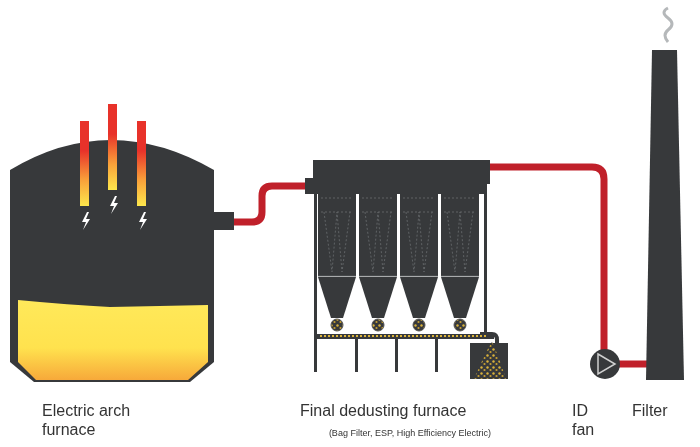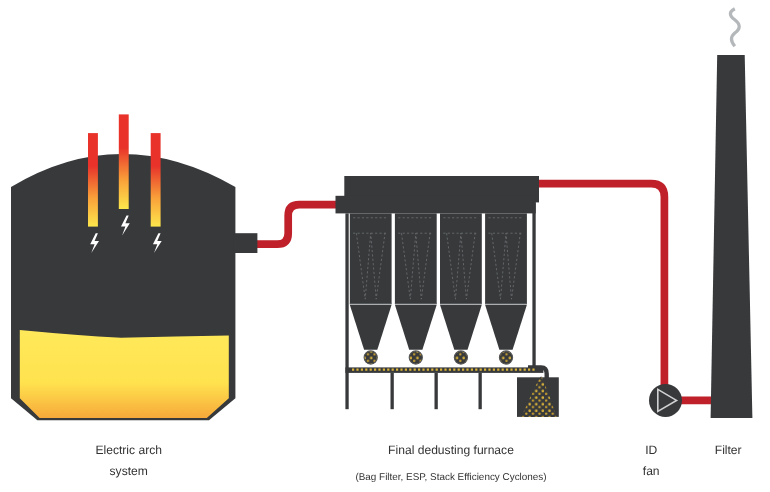--- a/index.html
+++ b/index.html
@@ -1,18 +1,18 @@
 <!DOCTYPE html>
 <html><head>
 <meta charset="utf-8">
 <style>
   html,body{margin:0;padding:0;background:#ffffff;}
   body{width:700px;height:447px;position:relative;overflow:hidden;font-family:"Liberation Sans",sans-serif;}
   svg{position:absolute;left:0;top:0;}
-  .lbl{position:absolute;text-align:center;color:#333333;font-size:11px;line-height:19px;font-family:"Liberation Sans",sans-serif;}
+  .lbl{position:absolute;color:#333333;font-size:16px;line-height:19px;font-family:"Liberation Sans",sans-serif;}
   .sub{position:absolute;text-align:center;color:#333333;font-size:9px;font-family:"Liberation Sans",sans-serif;}
 </style>
 </head>
 <body>
 
 <svg width="700" height="447" viewBox="0 0 700 447">
   <defs>
     <linearGradient id="elec" x1="0" y1="0" x2="0" y2="1">
       <stop offset="0" stop-color="#e8322a"></stop>
       <stop offset="0.35" stop-color="#e8322a"></stop>
@@ -105,21 +105,21 @@
   </g>
 
   <g>
     <path d="M652,50 L677,50 L684,380 L646,380 Z" fill="#37393b"></path>
     <path d="M668,8 Q660,12 668,18 Q676,24 668,30 Q662,35 668,42" fill="none" stroke="#b5b8ba" stroke-width="3"></path>
   </g>
 </svg>
 
 <div class="lbl" style="left:42px;top:401px;width:150px;">
   <div>Electric arch</div>
-  <div>system</div>
+  <div>furnace</div>
 </div>
 <div class="lbl" style="left:300px;top:401px;width:220px;">Final dedusting furnace</div>
-<div class="sub" style="left:290px;top:428px;width:240px;">(Bag Filter, ESP, Stack Efficiency Cyclones)</div>
+<div class="sub" style="left:290px;top:428px;width:240px;">(Bag Filter, ESP, High Efficiency Electric)</div>
 <div class="lbl" style="left:572px;top:401px;width:40px;">
   <div>ID</div>
   <div>fan</div>
 </div>
 <div class="lbl" style="left:632px;top:401px;width:60px;">Filter</div>
 
 </body></html>

